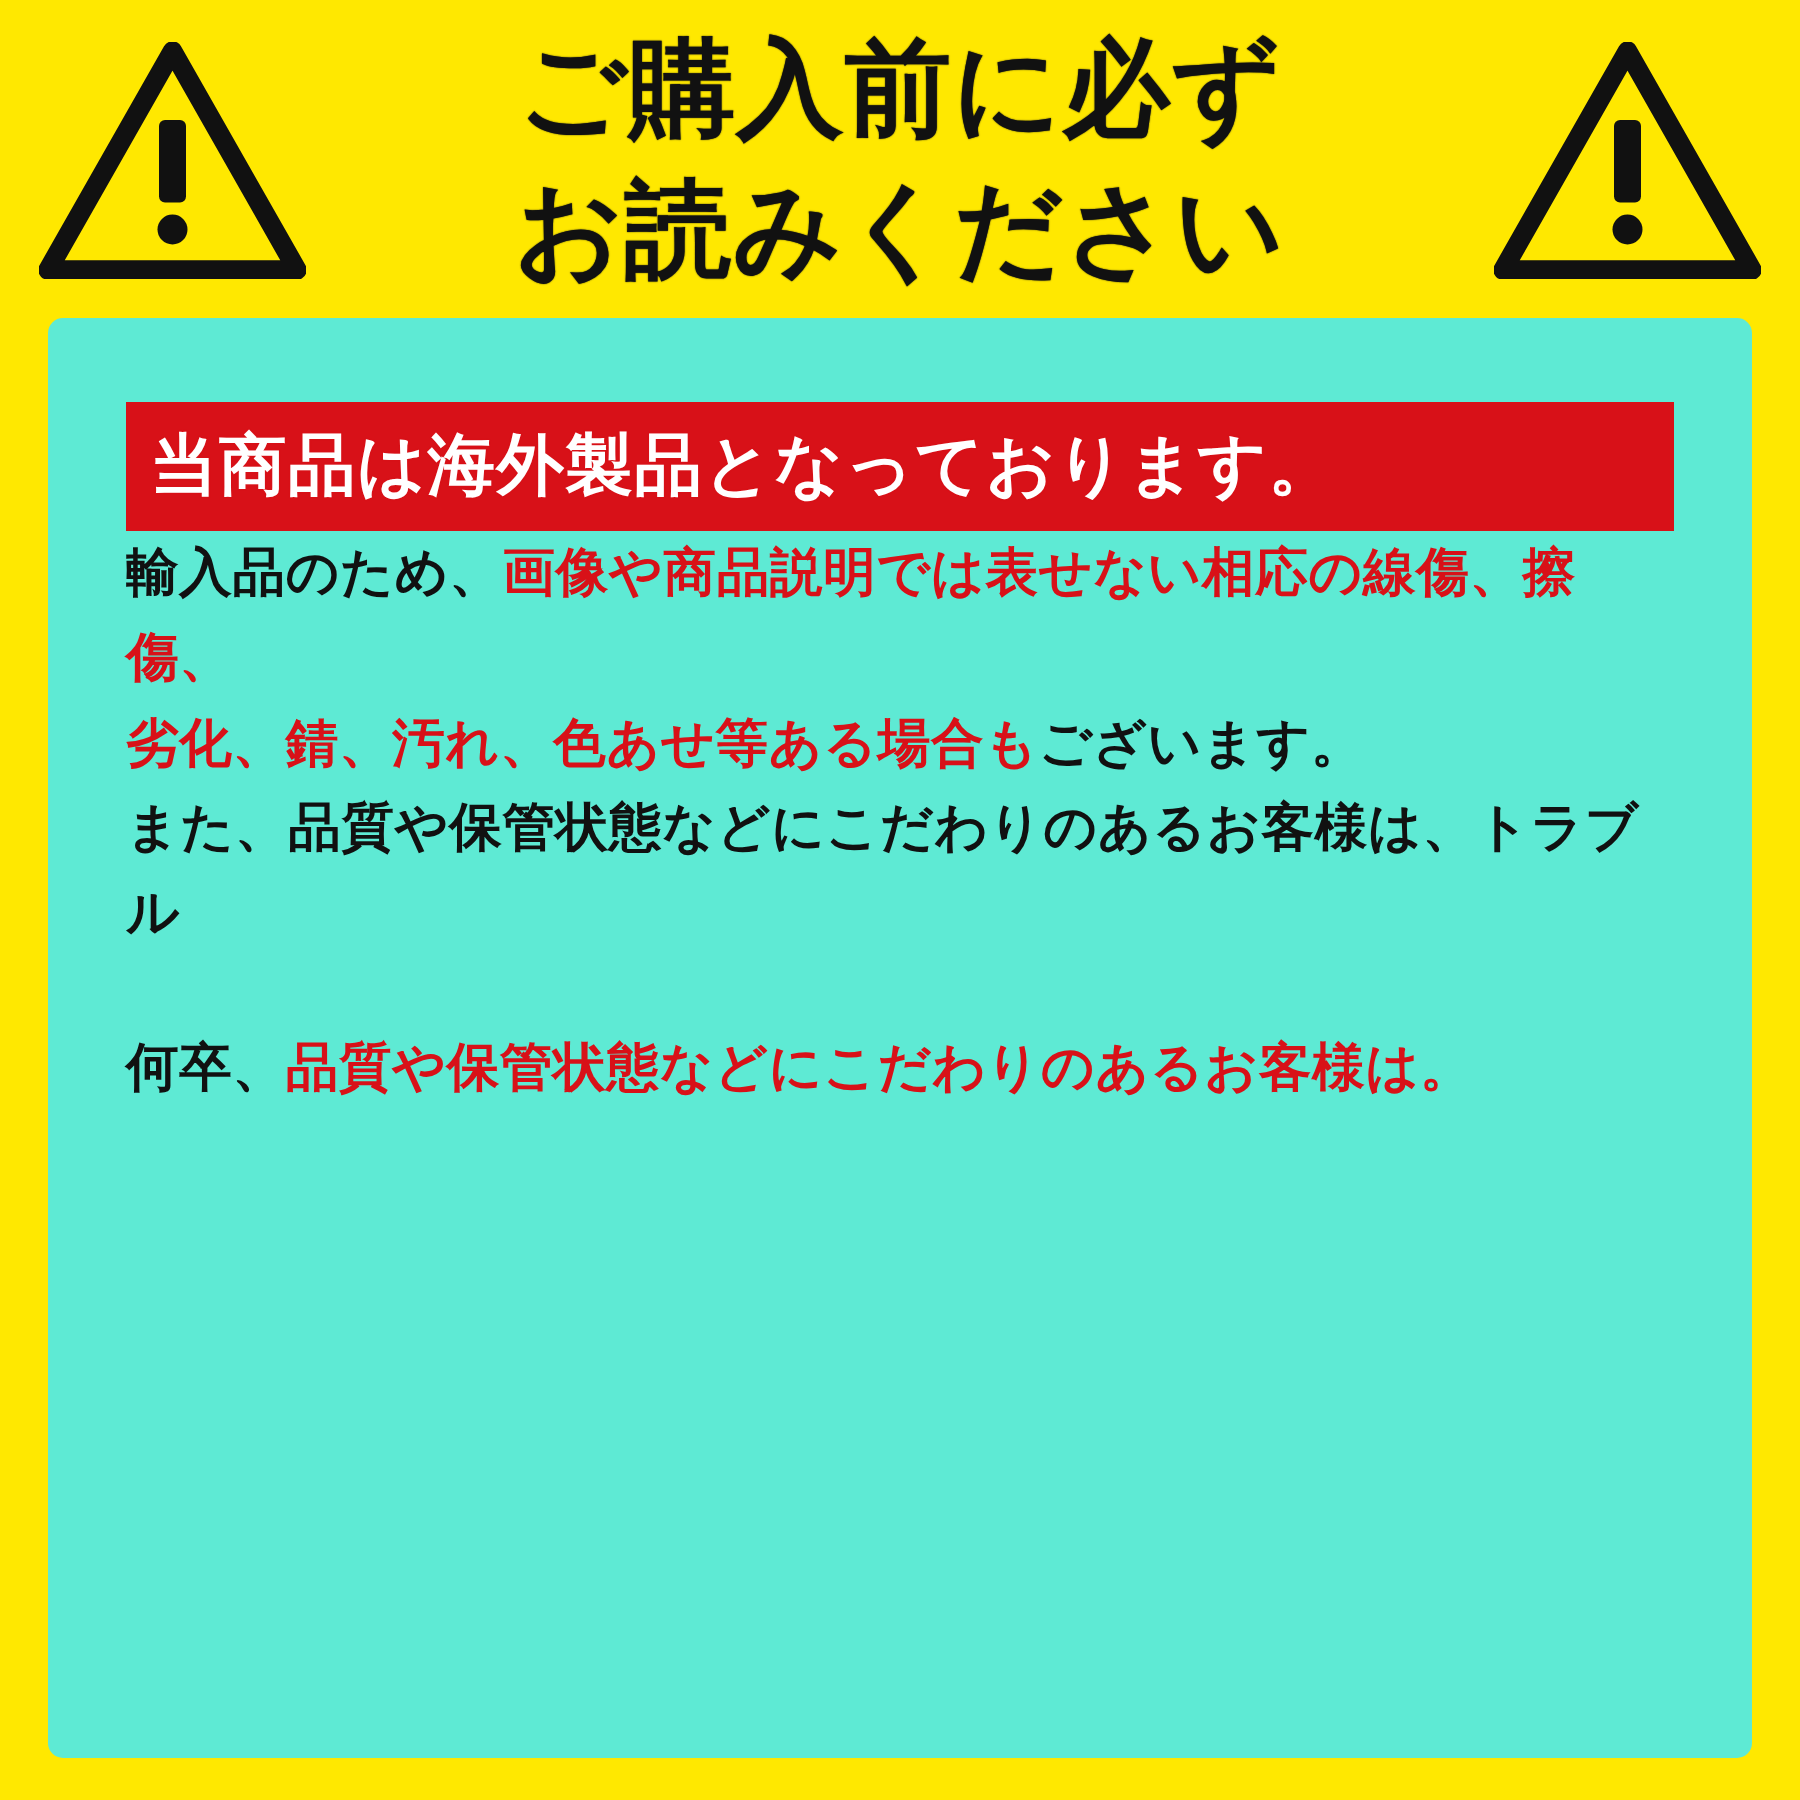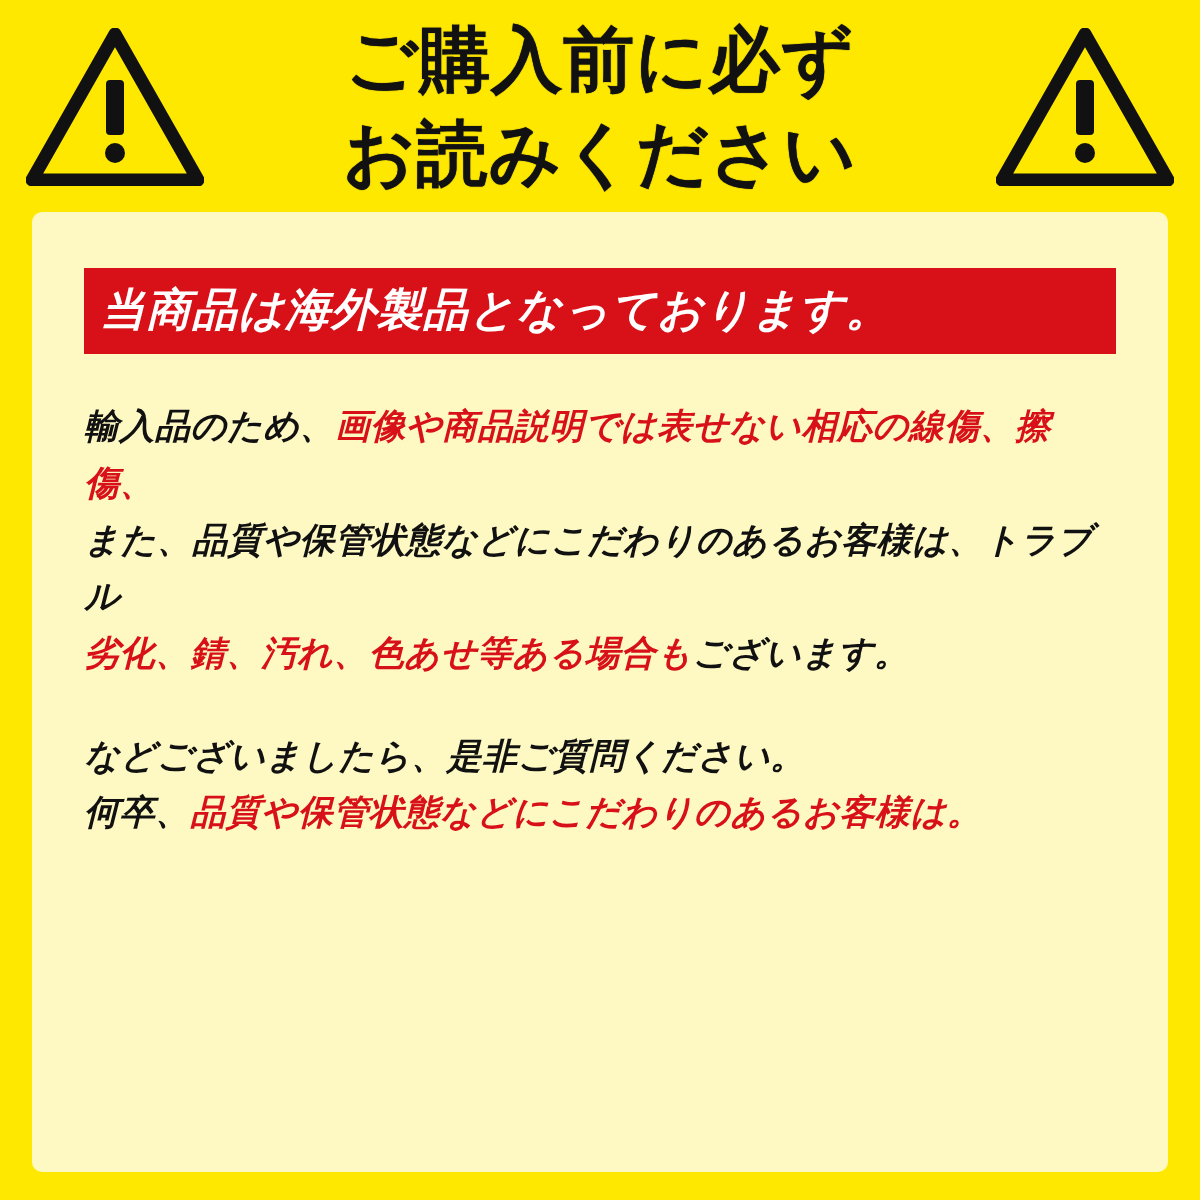--- a/index.html
+++ b/index.html
@@ -54,43 +54,41 @@
     text-shadow: 0 0 1px #111;
   }
 
   
   .card {
     position: absolute;
     left: 32px;
     top: 212px;
     width: 1136px;
     height: 960px;
-    background: #fef9c3;
+    background: #5eead4;
     border-radius: 10px;
     box-sizing: border-box;
     padding: 56px 52px 0 52px;
-    font-style: italic;
   }
 
   .banner {
     background: #D81118;
     color: #FFFFFF;
     font-weight: bold;
     font-size: 45px;
     line-height: 1.25;
     letter-spacing: 1px;
     padding: 14px 16px 16px 16px;
     box-sizing: border-box;
     width: 100%;
     text-align: left;
     text-shadow: 0 0 1px #D81118;
   }
 
   .body-text {
-    margin-top: 44px;
     font-size: 35px;
     line-height: 1.62;
     color: #111111;
     letter-spacing: 0.5px;
     font-weight: bold;
   }
   .para {
     margin: 0 0 0 0;
   }
   .gap {
@@ -131,25 +129,24 @@
 
   </div>
 
   <div class="card">
 
     <div class="banner">当商品は海外製品となっております。</div>
 
     <div class="body-text">
       <div class="para" id="para-0">
           <div><span class="blk">輸入品のため、</span><span class="hl">画像や商品説明では表せない相応の線傷、擦傷、</span></div>
+          <div><span class="hl">劣化、錆、汚れ、色あせ等ある場合も</span><span class="blk">ございます。</span></div>
           <div><span class="blk">また、品質や保管状態などにこだわりのあるお客様は、トラブル</span></div>
-          <div><span class="hl">劣化、錆、汚れ、色あせ等ある場合も</span><span class="blk">ございます。</span></div>
         </div>
       <div class="gap"></div>
       <div class="para" id="para-1">
-          <div><span class="blk">などございましたら、是非ご質問ください。</span></div>
           <div><span class="blk">何卒、</span><span class="hl">品質や保管状態などにこだわりのあるお客様は。</span></div>
         </div>
     </div>
 
   </div>
 
 </div>
 
 </body></html>

